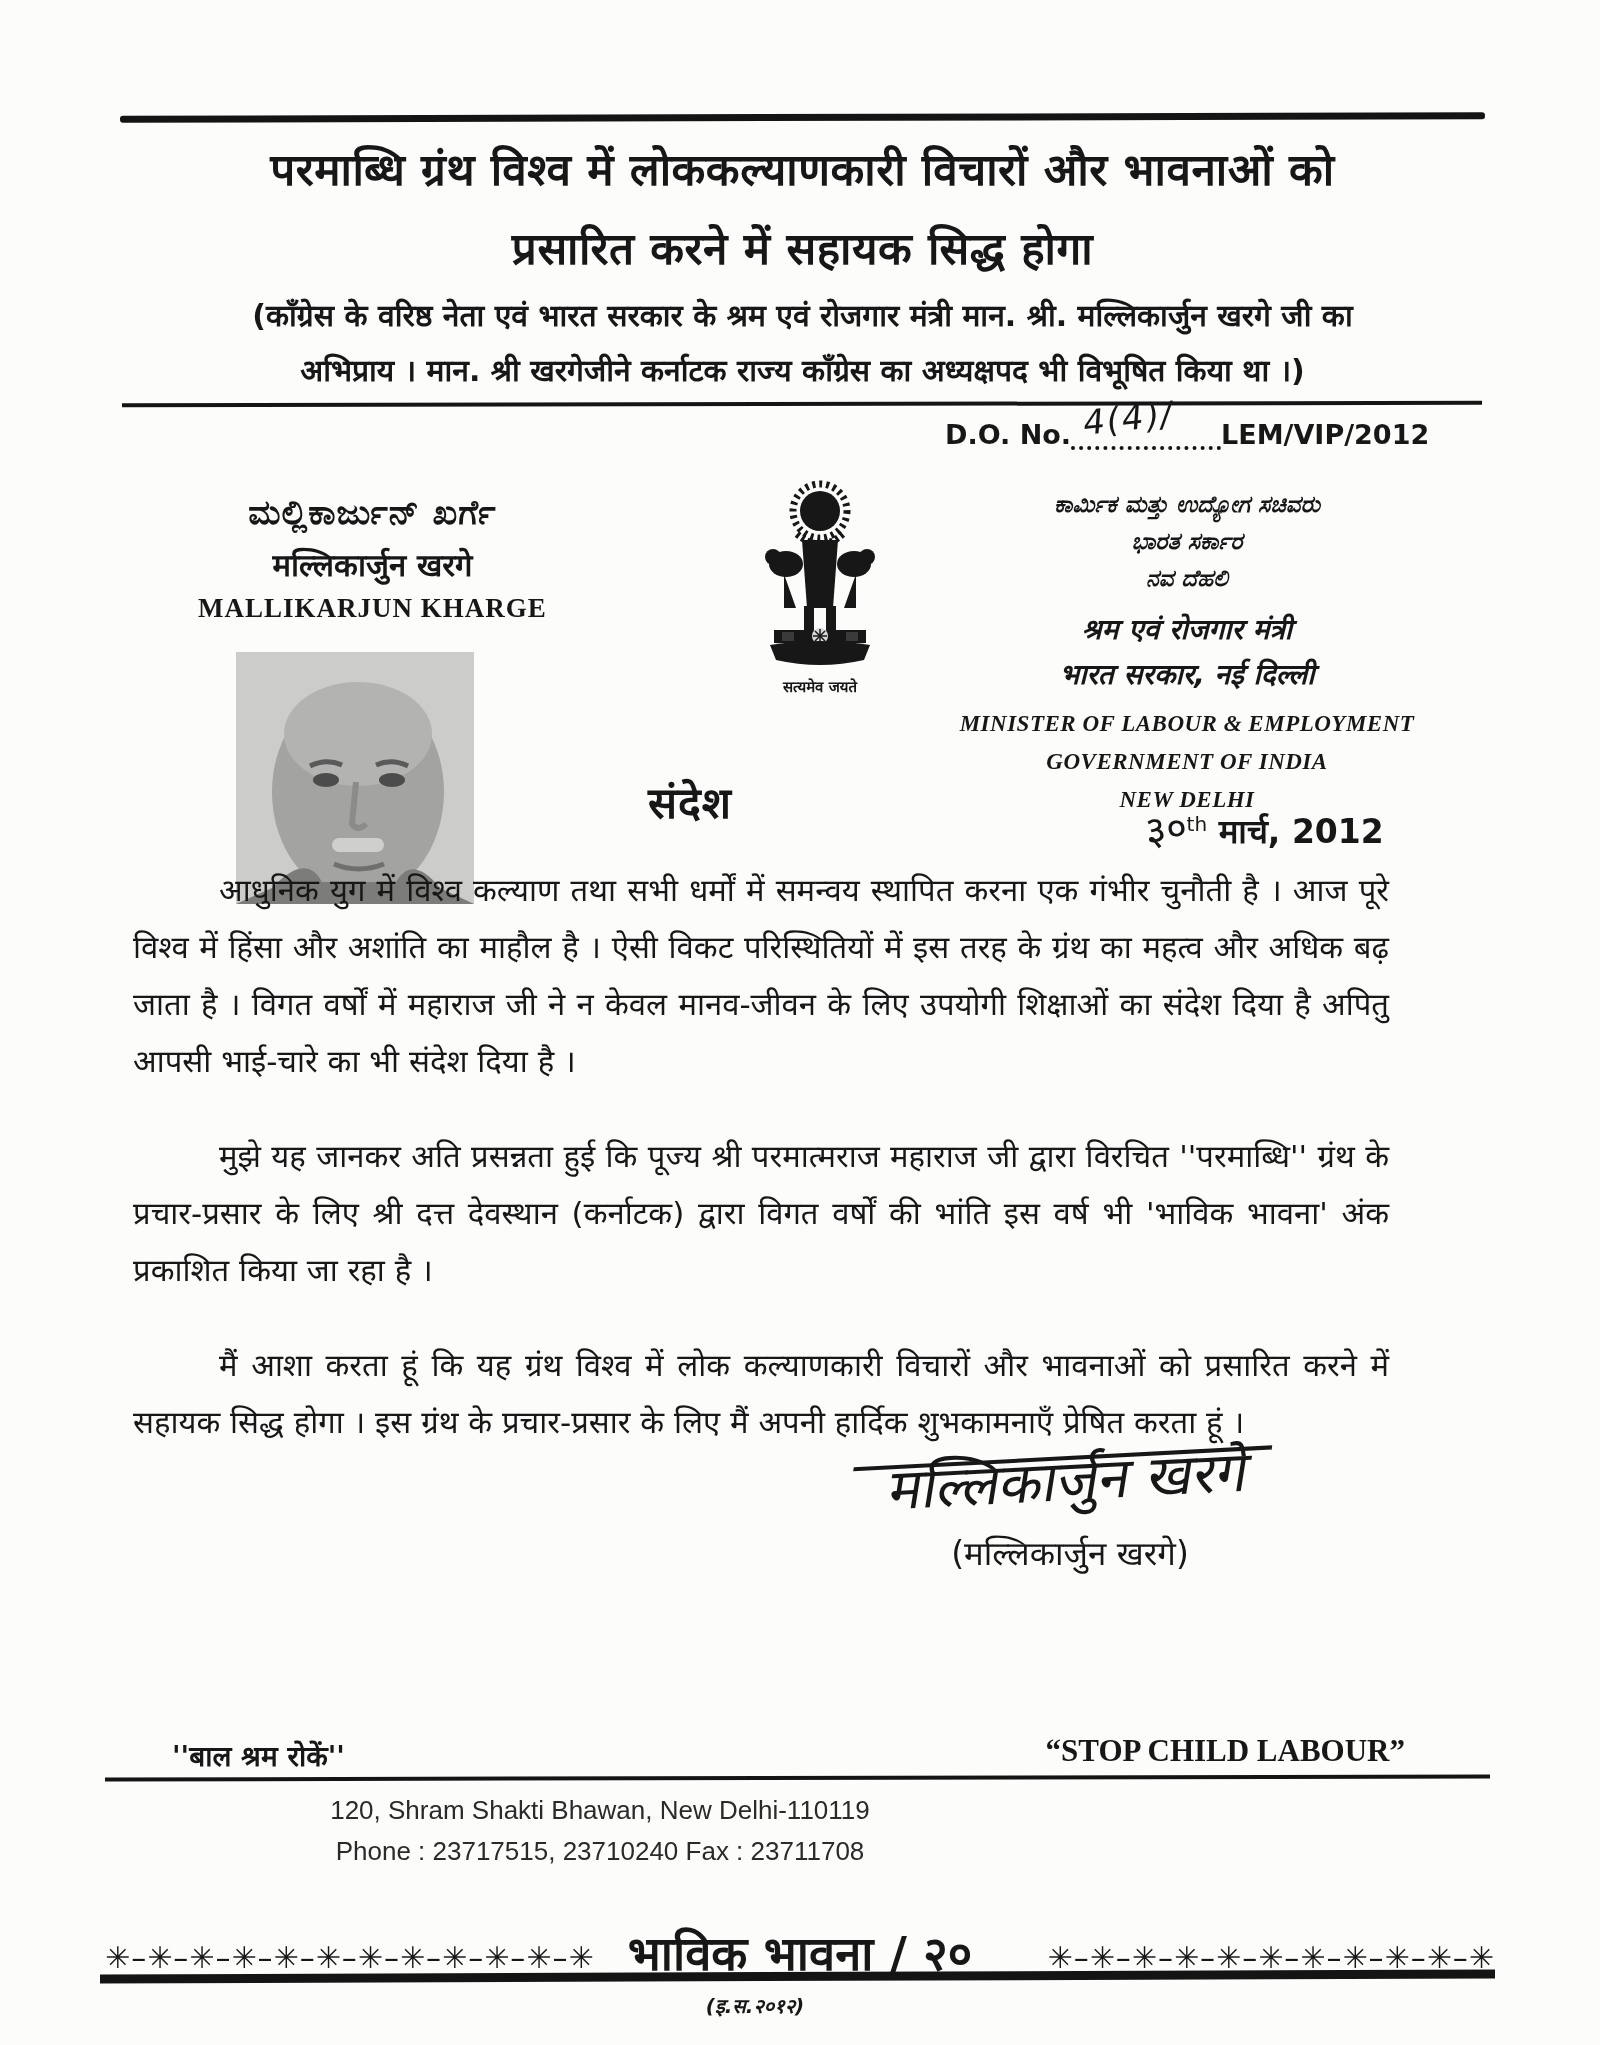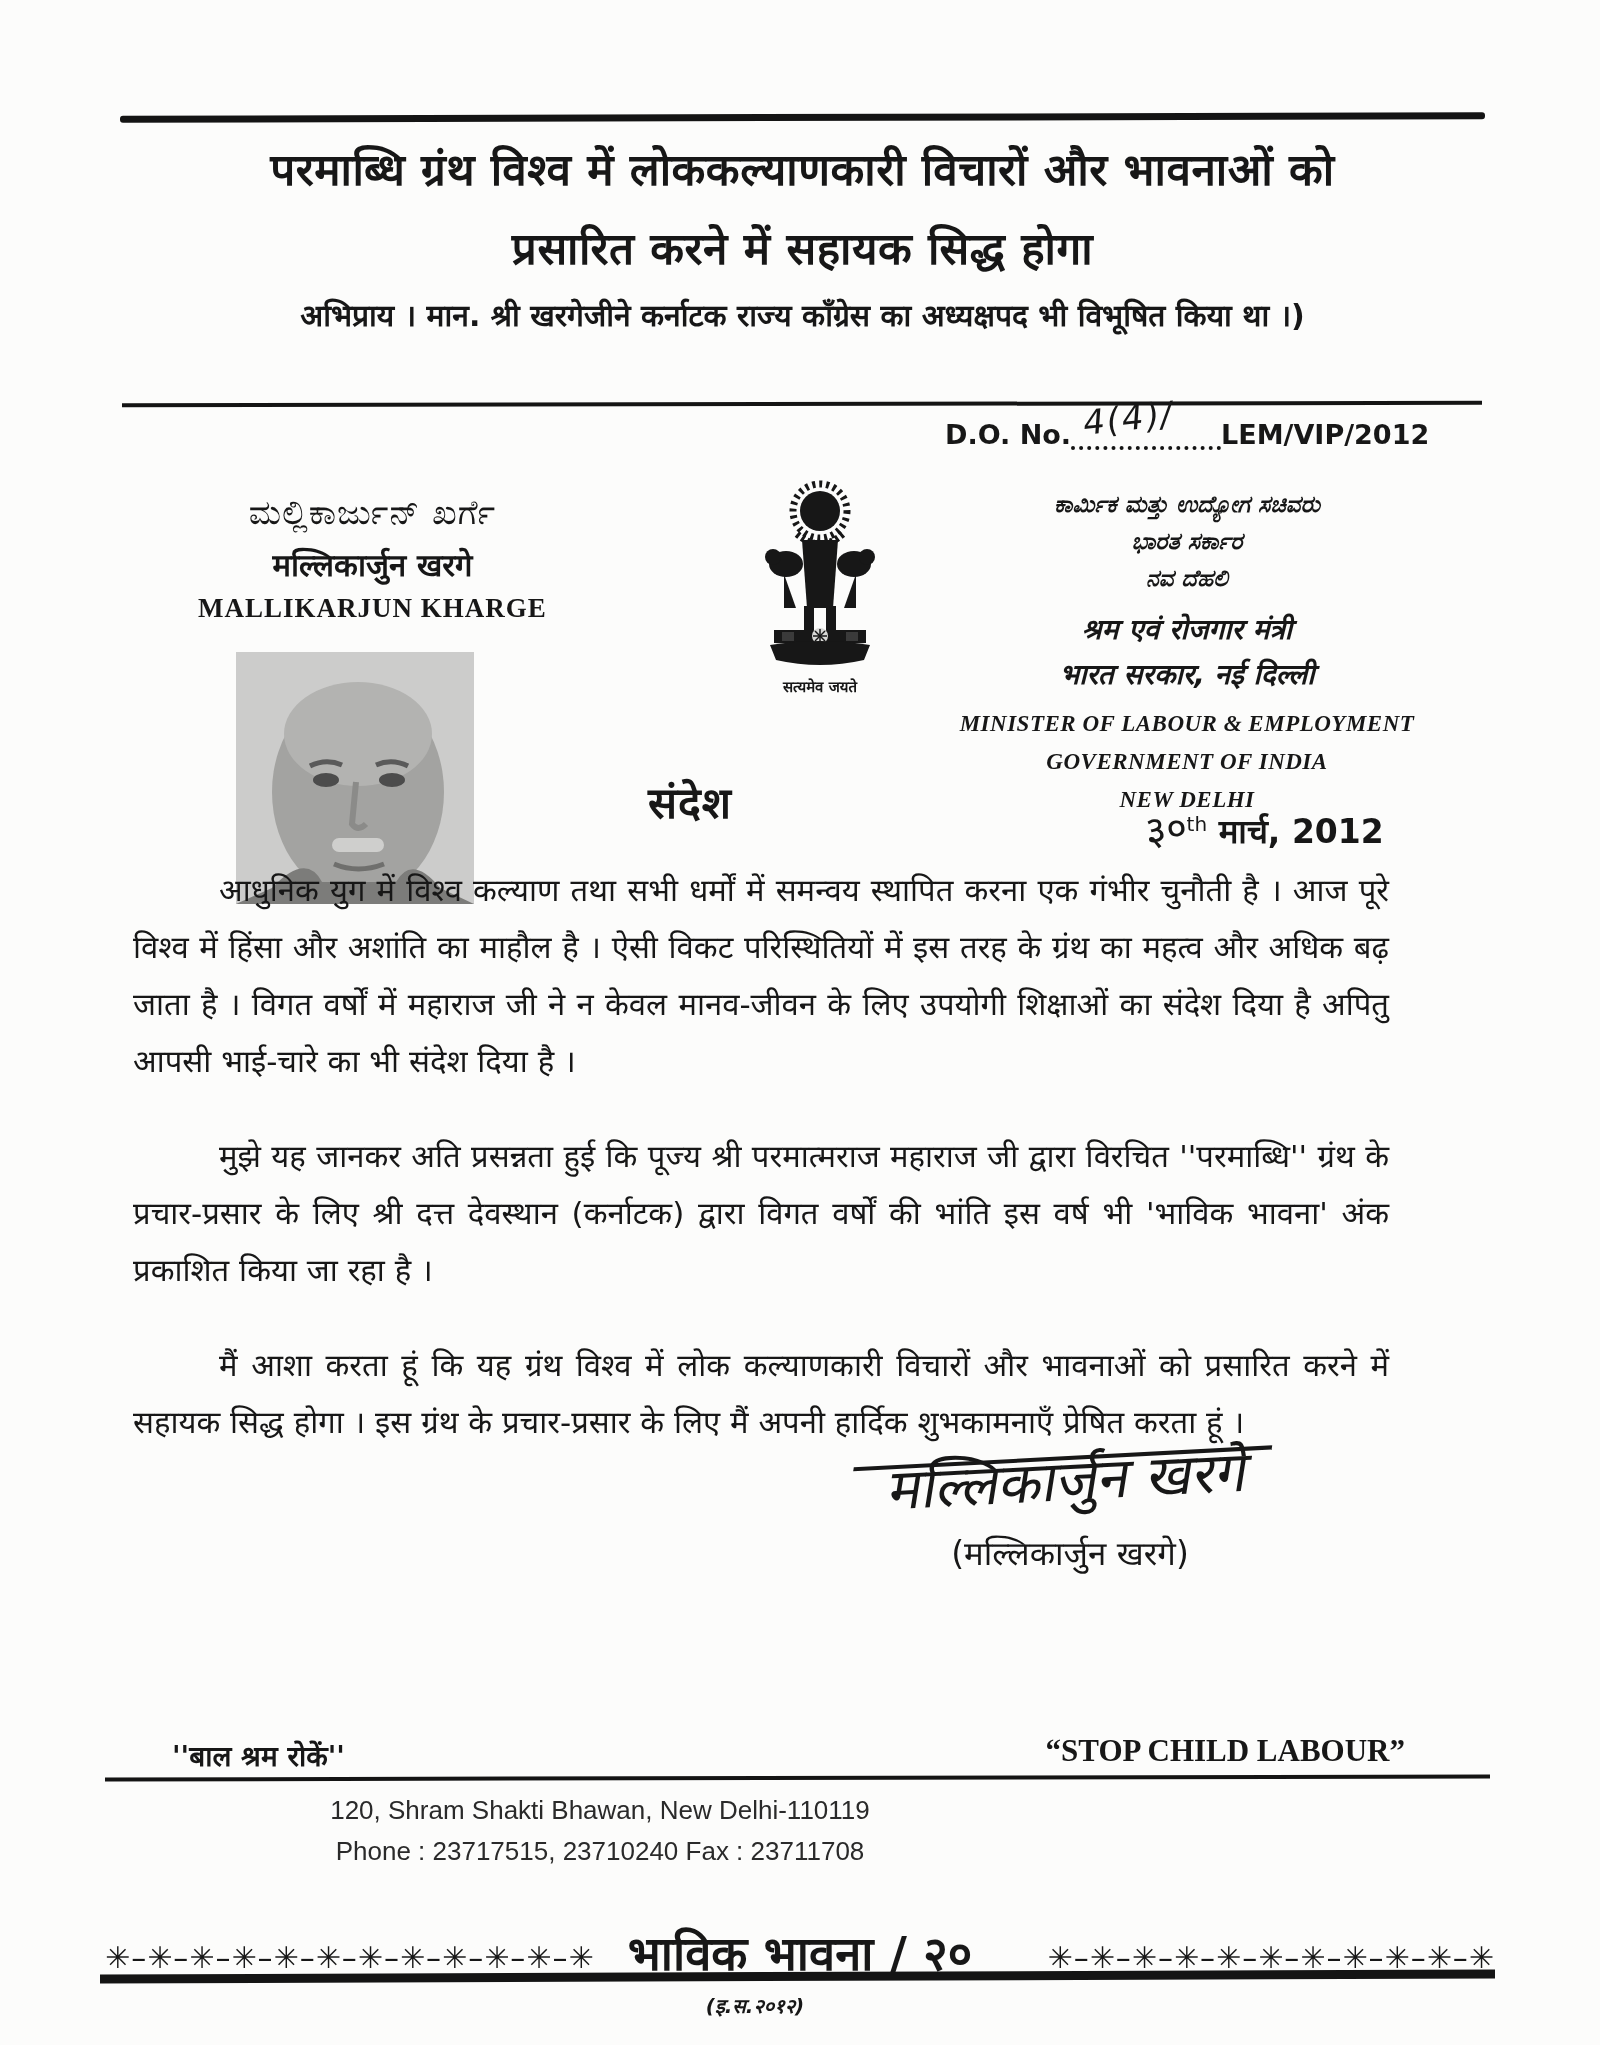--- a/index.html
+++ b/index.html
@@ -18,21 +18,21 @@
     font-weight:700;font-size:44px;line-height:79px;letter-spacing:0.5px;}
   .subtitle-block{position:absolute;left:120px;top:288px;width:1365px;text-align:center;
     font-weight:700;font-size:30px;line-height:55px;}
 
   .do-line{position:absolute;left:945px;top:416px;width:500px;font-weight:700;font-size:27px;white-space:nowrap;}
   .do-dotted{display:inline-block;position:relative;width:150px;border-bottom:4px dotted #141414;height:30px;vertical-align:bottom;}
   .do-hand{position:absolute;left:12px;top:-18px;font-size:34px;font-weight:400;
     transform:rotate(-6deg) skewX(-10deg);letter-spacing:2px;}
 
   .sender-block{position:absolute;left:150px;top:492px;width:445px;text-align:center;}
-  .sender-kannada{font-size:34px;font-weight:400;letter-spacing:1px;}
+  .sender-kannada{font-size:34px;font-weight:700;letter-spacing:1px;}
   .sender-hindi{font-size:31px;font-weight:700;margin-top:10px;}
   .sender-english{font-size:27px;font-weight:700;margin-top:8px;letter-spacing:1px;
     font-family:"Liberation Serif", serif;}
 
   .portrait{position:absolute;left:236px;top:652px;width:238px;height:252px;}
 
   .emblem-block{position:absolute;left:752px;top:478px;width:136px;text-align:center;}
   .emblem-motto{font-size:15px;font-weight:700;margin-top:2px;}
 
   .office-block{position:absolute;left:948px;top:486px;width:478px;text-align:center;font-weight:700;font-style:italic;}
@@ -78,20 +78,21 @@
 <div class="page">
 
   <div class="rule rule-top"></div>
 
   <div class="title-block">
     <div>परमाब्धि ग्रंथ विश्व में लोककल्याणकारी विचारों और भावनाओं को</div>
     <div>प्रसारित करने में सहायक सिद्ध होगा</div>
   </div>
 
   <div class="subtitle-block">
+    <div>(काँग्रेस के वरिष्ठ नेता एवं भारत सरकार के श्रम एवं रोजगार मंत्री मान. श्री. मल्लिकार्जुन खरगे जी का</div>
     <div>अभिप्राय । मान. श्री खरगेजीने कर्नाटक राज्य काँग्रेस का अध्यक्षपद भी विभूषित किया था ।)</div>
   </div>
 
   <div class="rule rule-mid"></div>
 
   <div class="do-line">
     <span>D.O. No.</span><span class="do-dotted"><span class="do-hand">4(4)/</span></span><span>LEM/VIP/2012</span>
   </div>
 
   <div class="sender-block">

